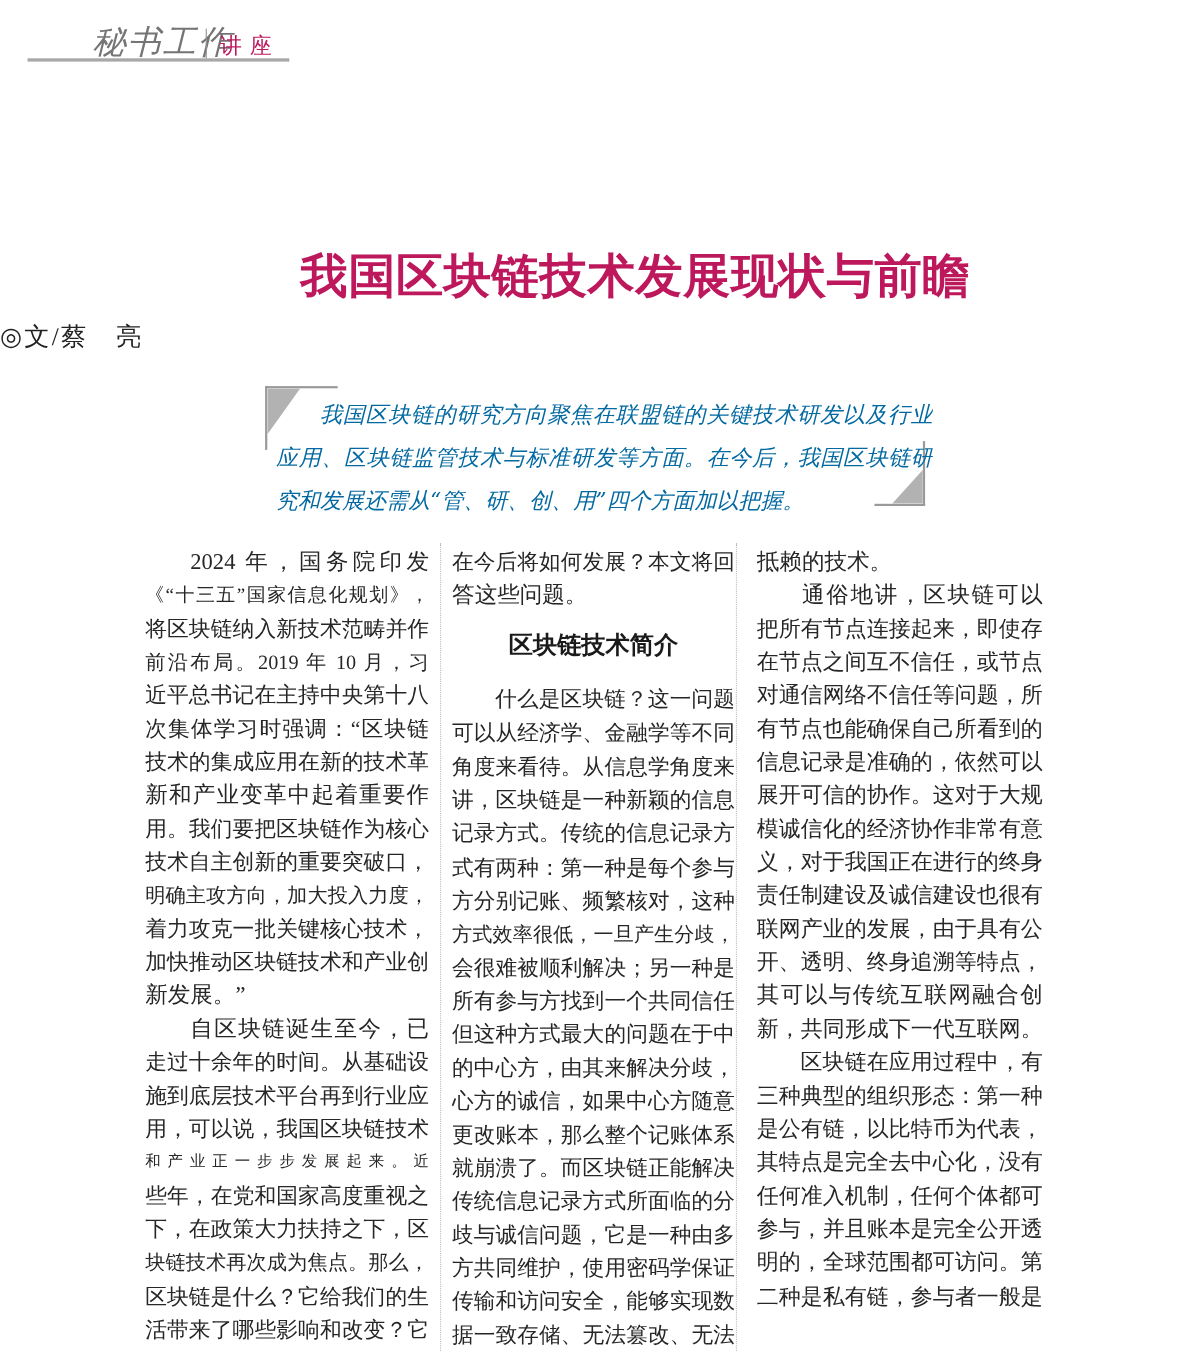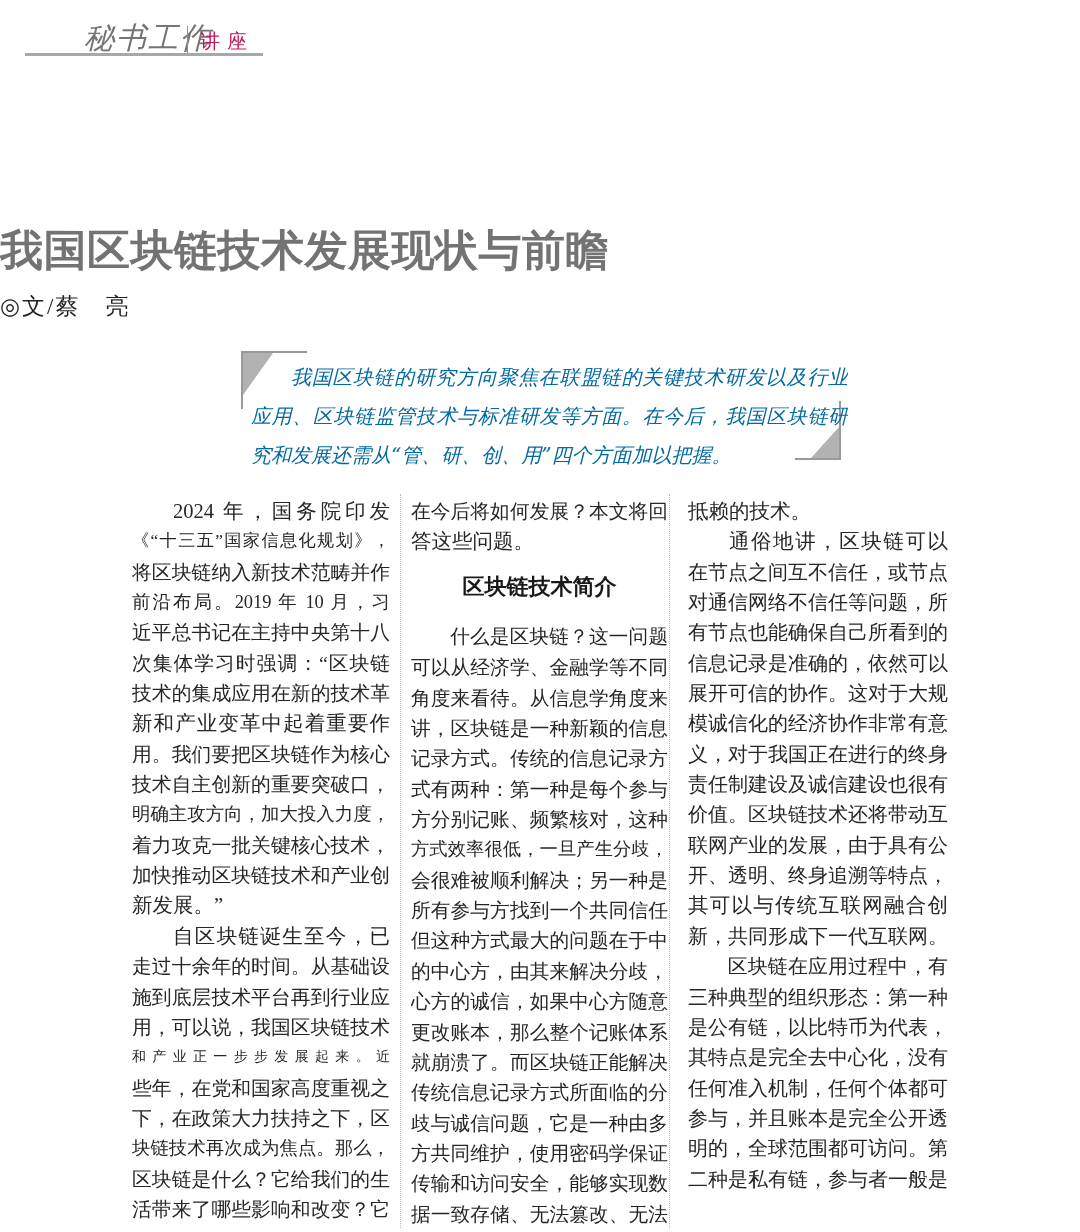--- a/index.html
+++ b/index.html
@@ -23,22 +23,22 @@
     font-family:"Liberation Sans","DejaVu Sans",sans-serif;
     font-size:20px; letter-spacing:7px; color:#be185d;
   }
   .header-rule {
     position:absolute; left:25px; top:53px; width:238px; height:3px; background:#a8a8a8;
   }
 
   
   .title {
     position:absolute; left:0; top:222px; width:882px; margin:0;
-    text-align:left; font-family:"Liberation Sans","DejaVu Sans",sans-serif;
-    font-weight:900; font-size:43px; letter-spacing:0.5px; color:#737373;
+    text-align:right; font-family:"Liberation Sans","DejaVu Sans",sans-serif;
+    font-weight:900; font-size:43px; letter-spacing:0.5px; color:#be185d;
   }
   .byline {
     position:absolute; left:0; top:291px; width:1080px;
     font-size:23px; letter-spacing:2px; color:#222222;
   }
 
   
   .corner-tl {
     position:absolute; left:241px; top:351px; width:64px; height:56px;
     border-top:2px solid #9a9a9a; border-left:2px solid #9a9a9a;
@@ -159,29 +159,29 @@
       <div class="bline just" style="font-size: 19.7px;">传统信息记录方式所面临的分</div>
       <div class="bline just" style="font-size: 19.7px;">歧与诚信问题，它是一种由多</div>
       <div class="bline just" style="font-size: 19.7px;">方共同维护，使用密码学保证</div>
       <div class="bline just" style="font-size: 19.7px;">传输和访问安全，能够实现数</div>
       <div class="bline just" style="font-size: 19.7px;">据一致存储、无法篡改、无法</div>
     </div>
   <div class="col-sep" id="sep2"></div>
   <div class="bodycol" id="col3">
       <div class="bline">抵赖的技术。</div>
       <div class="bline just ind">通俗地讲，区块链可以</div>
+      <div class="bline just" style="font-size: 20px;">把所有节点连接起来，即使存</div>
       <div class="bline just" style="font-size: 20px;">在节点之间互不信任，或节点</div>
       <div class="bline just" style="font-size: 20px;">对通信网络不信任等问题，所</div>
       <div class="bline just" style="font-size: 20px;">有节点也能确保自己所看到的</div>
       <div class="bline just" style="font-size: 20px;">信息记录是准确的，依然可以</div>
       <div class="bline just" style="font-size: 20px;">展开可信的协作。这对于大规</div>
       <div class="bline just" style="font-size: 20px;">模诚信化的经济协作非常有意</div>
       <div class="bline just" style="font-size: 20px;">义，对于我国正在进行的终身</div>
       <div class="bline just" style="font-size: 20px;">责任制建设及诚信建设也很有</div>
-      <div class="bline just" style="font-size: 20px;">价值。区块链技术还将带动互</div>
       <div class="bline just" style="font-size: 20px;">联网产业的发展，由于具有公</div>
       <div class="bline just" style="font-size: 20px;">开、透明、终身追溯等特点，</div>
       <div class="bline just">其可以与传统互联网融合创</div>
       <div class="bline" style="font-size: 20px;">新，共同形成下一代互联网。</div>
       <div class="bline just ind" style="font-size: 19.9px;">区块链在应用过程中，有</div>
       <div class="bline just" style="font-size: 20px;">三种典型的组织形态：第一种</div>
       <div class="bline just" style="font-size: 20px;">是公有链，以比特币为代表，</div>
       <div class="bline just" style="font-size: 20px;">其特点是完全去中心化，没有</div>
       <div class="bline just" style="font-size: 20px;">任何准入机制，任何个体都可</div>
       <div class="bline just" style="font-size: 20px;">参与，并且账本是完全公开透</div>

